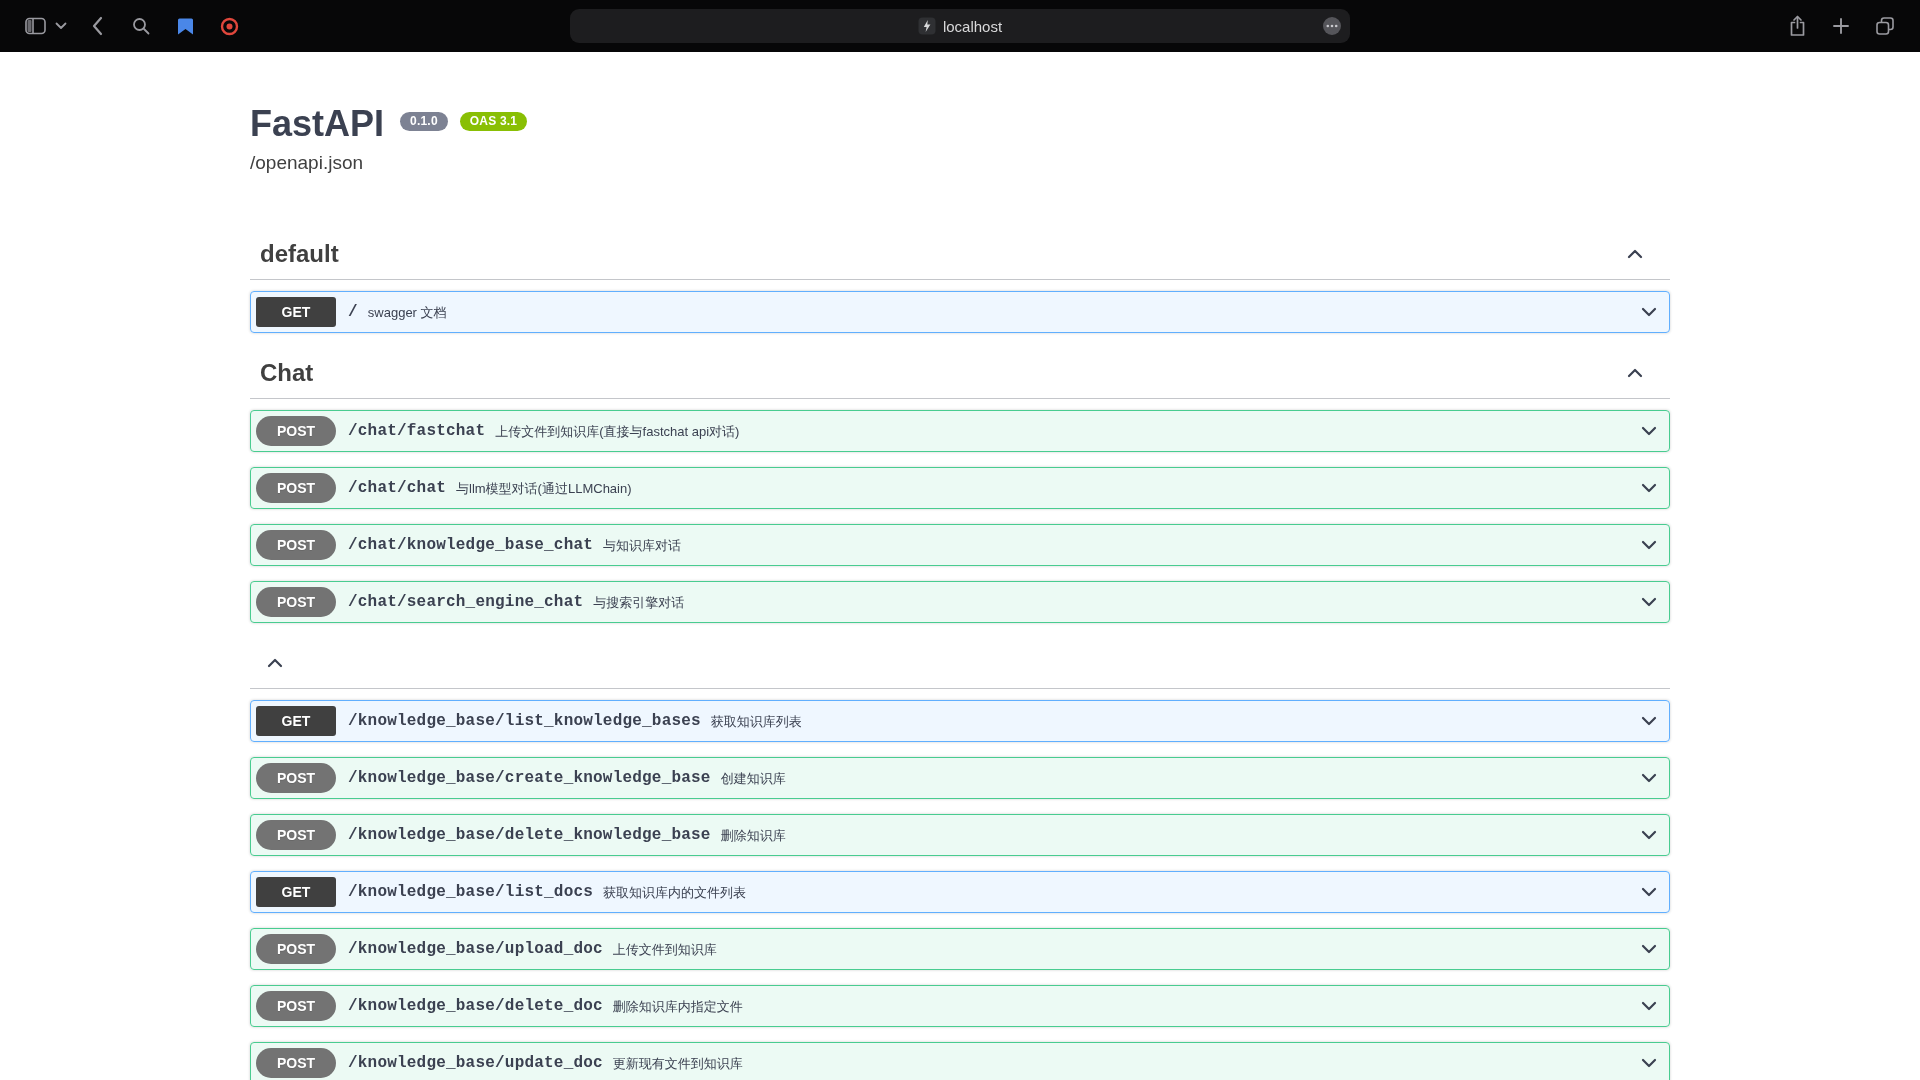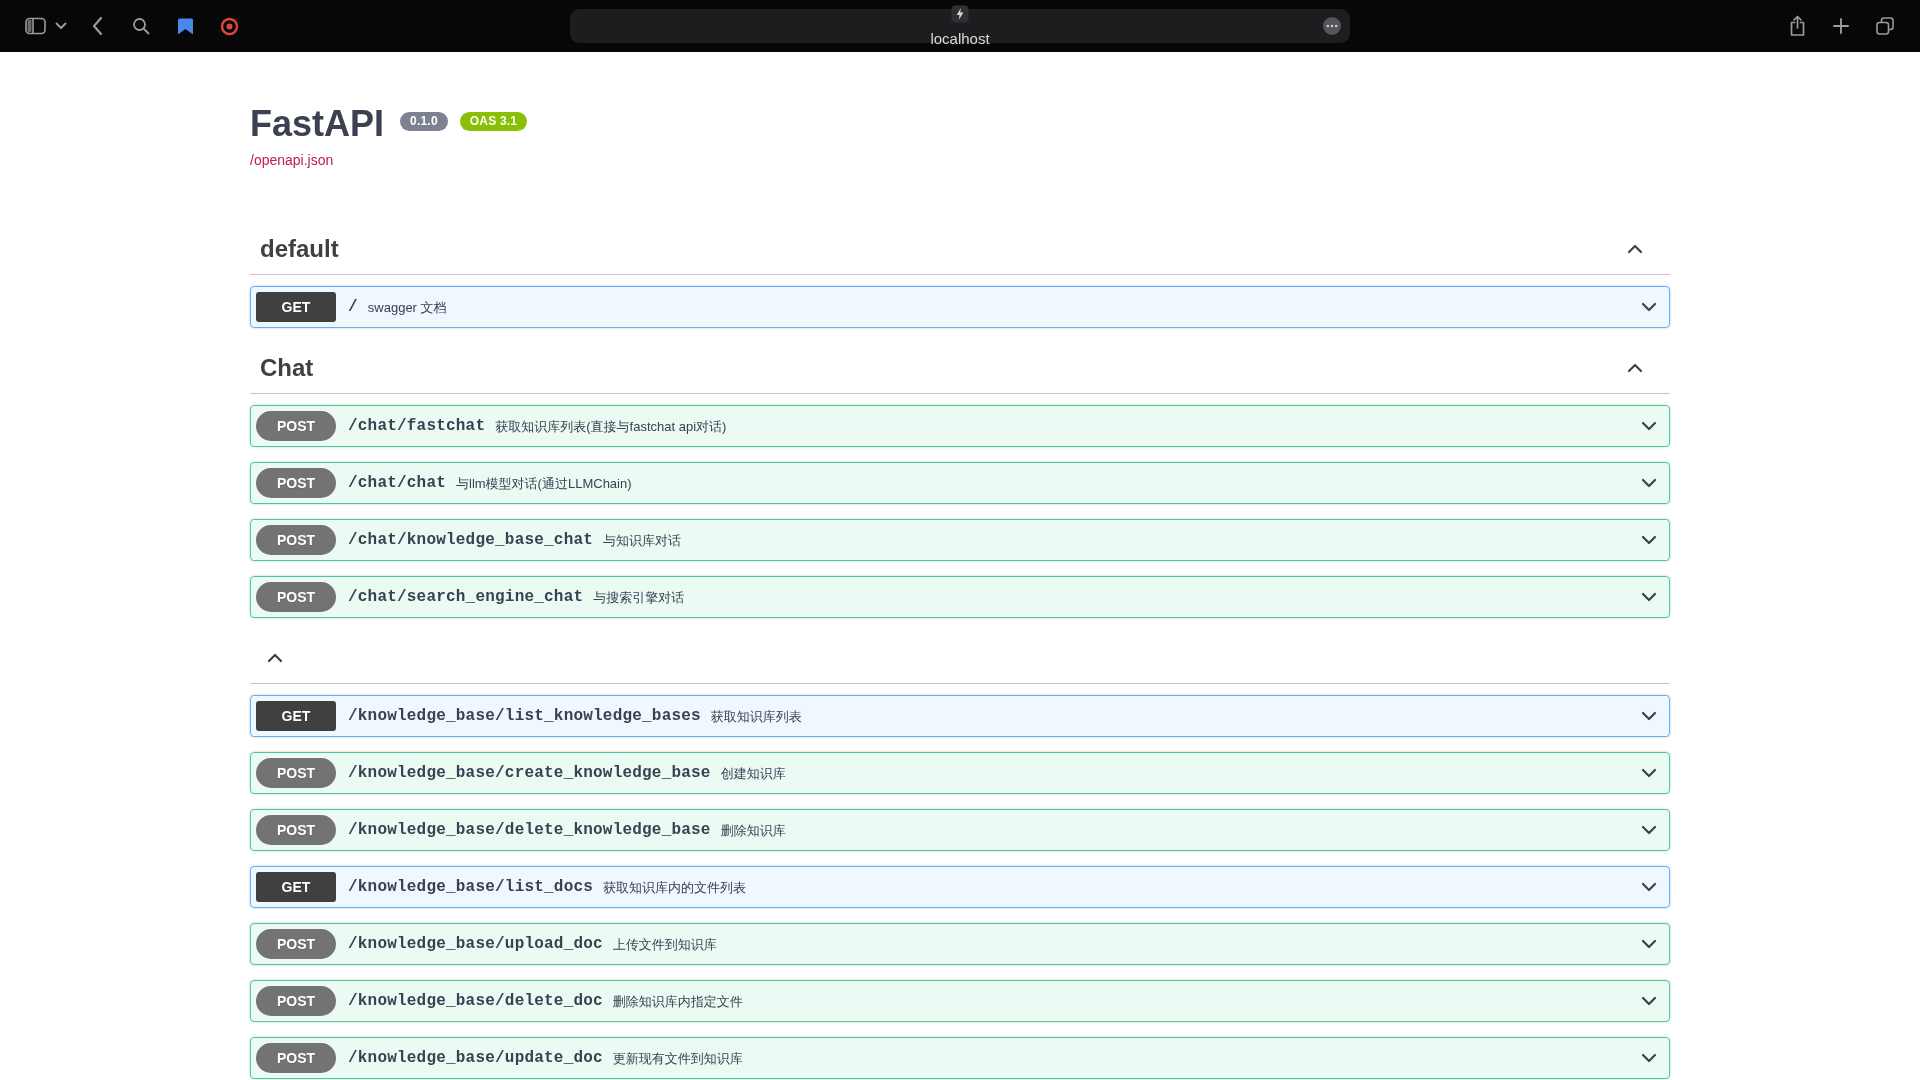--- a/index.html
+++ b/index.html
@@ -19,21 +19,20 @@
     padding: 0;
   }
   .tb-btn.narrow { width: 18px; margin-left: -10px; }
   .tb-btn svg { display: block; }
 
   .address-bar {
     position: absolute; left: 50%; top: 9px; transform: translateX(-50%);
     width: 780px; height: 34px; background: #1d1d1f; border-radius: 9px;
     display: flex; align-items: center; justify-content: center; gap: 7px;
     cursor: text;
-    flex-direction: column;
   }
   .address-bar .url { color: #d9d9da; font-size: 15px; }
   .address-bar .favicon { display: flex; }
   .address-bar .page-menu {
     position: absolute; right: 8px; top: 7px; display: flex; cursor: pointer;
   }
 
   
   .page { width: 100%; height: 1028px; background: #ffffff; overflow: hidden; }
   .wrapper { max-width: 1460px; margin: 0 auto; padding: 0 20px; }
@@ -43,21 +42,21 @@
     font-size: 36px; font-weight: 700; color: #3b4151; line-height: 1.1;
   }
   .badge {
     display: inline-block; font-size: 12px; font-weight: 700; color: #fff;
     border-radius: 57px; padding: 3px 10px; position: relative; top: -11px;
     margin-left: 6px; letter-spacing: 0.2px;
   }
   .badge.version { background: #7d8293; }
   .badge.oas { background: #89bf04; margin-left: 2px; }
   .spec-link {
-    display: inline-block; margin-top: 8px; font-size: 14px; color: #be185d;
+    display: inline-block; margin-top: 8px; font-size: 19px; color: #404040;
     text-decoration: none; cursor: pointer;
   }
 
   .opblock-tag-section { margin-bottom: 4px; }
   .opblock-tag {
     display: flex; align-items: center;
     padding: 10px 20px 10px 10px;
     border-bottom: 1px solid rgba(59,65,81,.3);
     margin-bottom: 11px; cursor: pointer;
   }
@@ -222,21 +221,21 @@
         <svg width="20" height="20" viewBox="0 0 20 20">
           <path d="M4 13 L10 7 L16 13" fill="none" stroke="#3b4151" stroke-width="2.2" stroke-linecap="round" stroke-linejoin="round"></path>
         </svg>
       </button>
     </h3>
     <div class="operations">
   <div class="opblock opblock-post">
     <div class="opblock-summary">
       <span class="opblock-summary-method">POST</span>
       <span class="opblock-summary-path">/chat/fastchat</span>
-      <span class="opblock-summary-description">获取知识库列表(直接与fastchat api对话)</span>
+      <span class="opblock-summary-description">上传文件到知识库(直接与fastchat api对话)</span>
       <button class="expand-arrow">
         <svg width="20" height="20" viewBox="0 0 20 20">
           <path d="M4 7 L10 13 L16 7" fill="none" stroke="#3b4151" stroke-width="2.2" stroke-linecap="round" stroke-linejoin="round"></path>
         </svg>
       </button>
     </div>
   </div>
 
   <div class="opblock opblock-post">
     <div class="opblock-summary">

